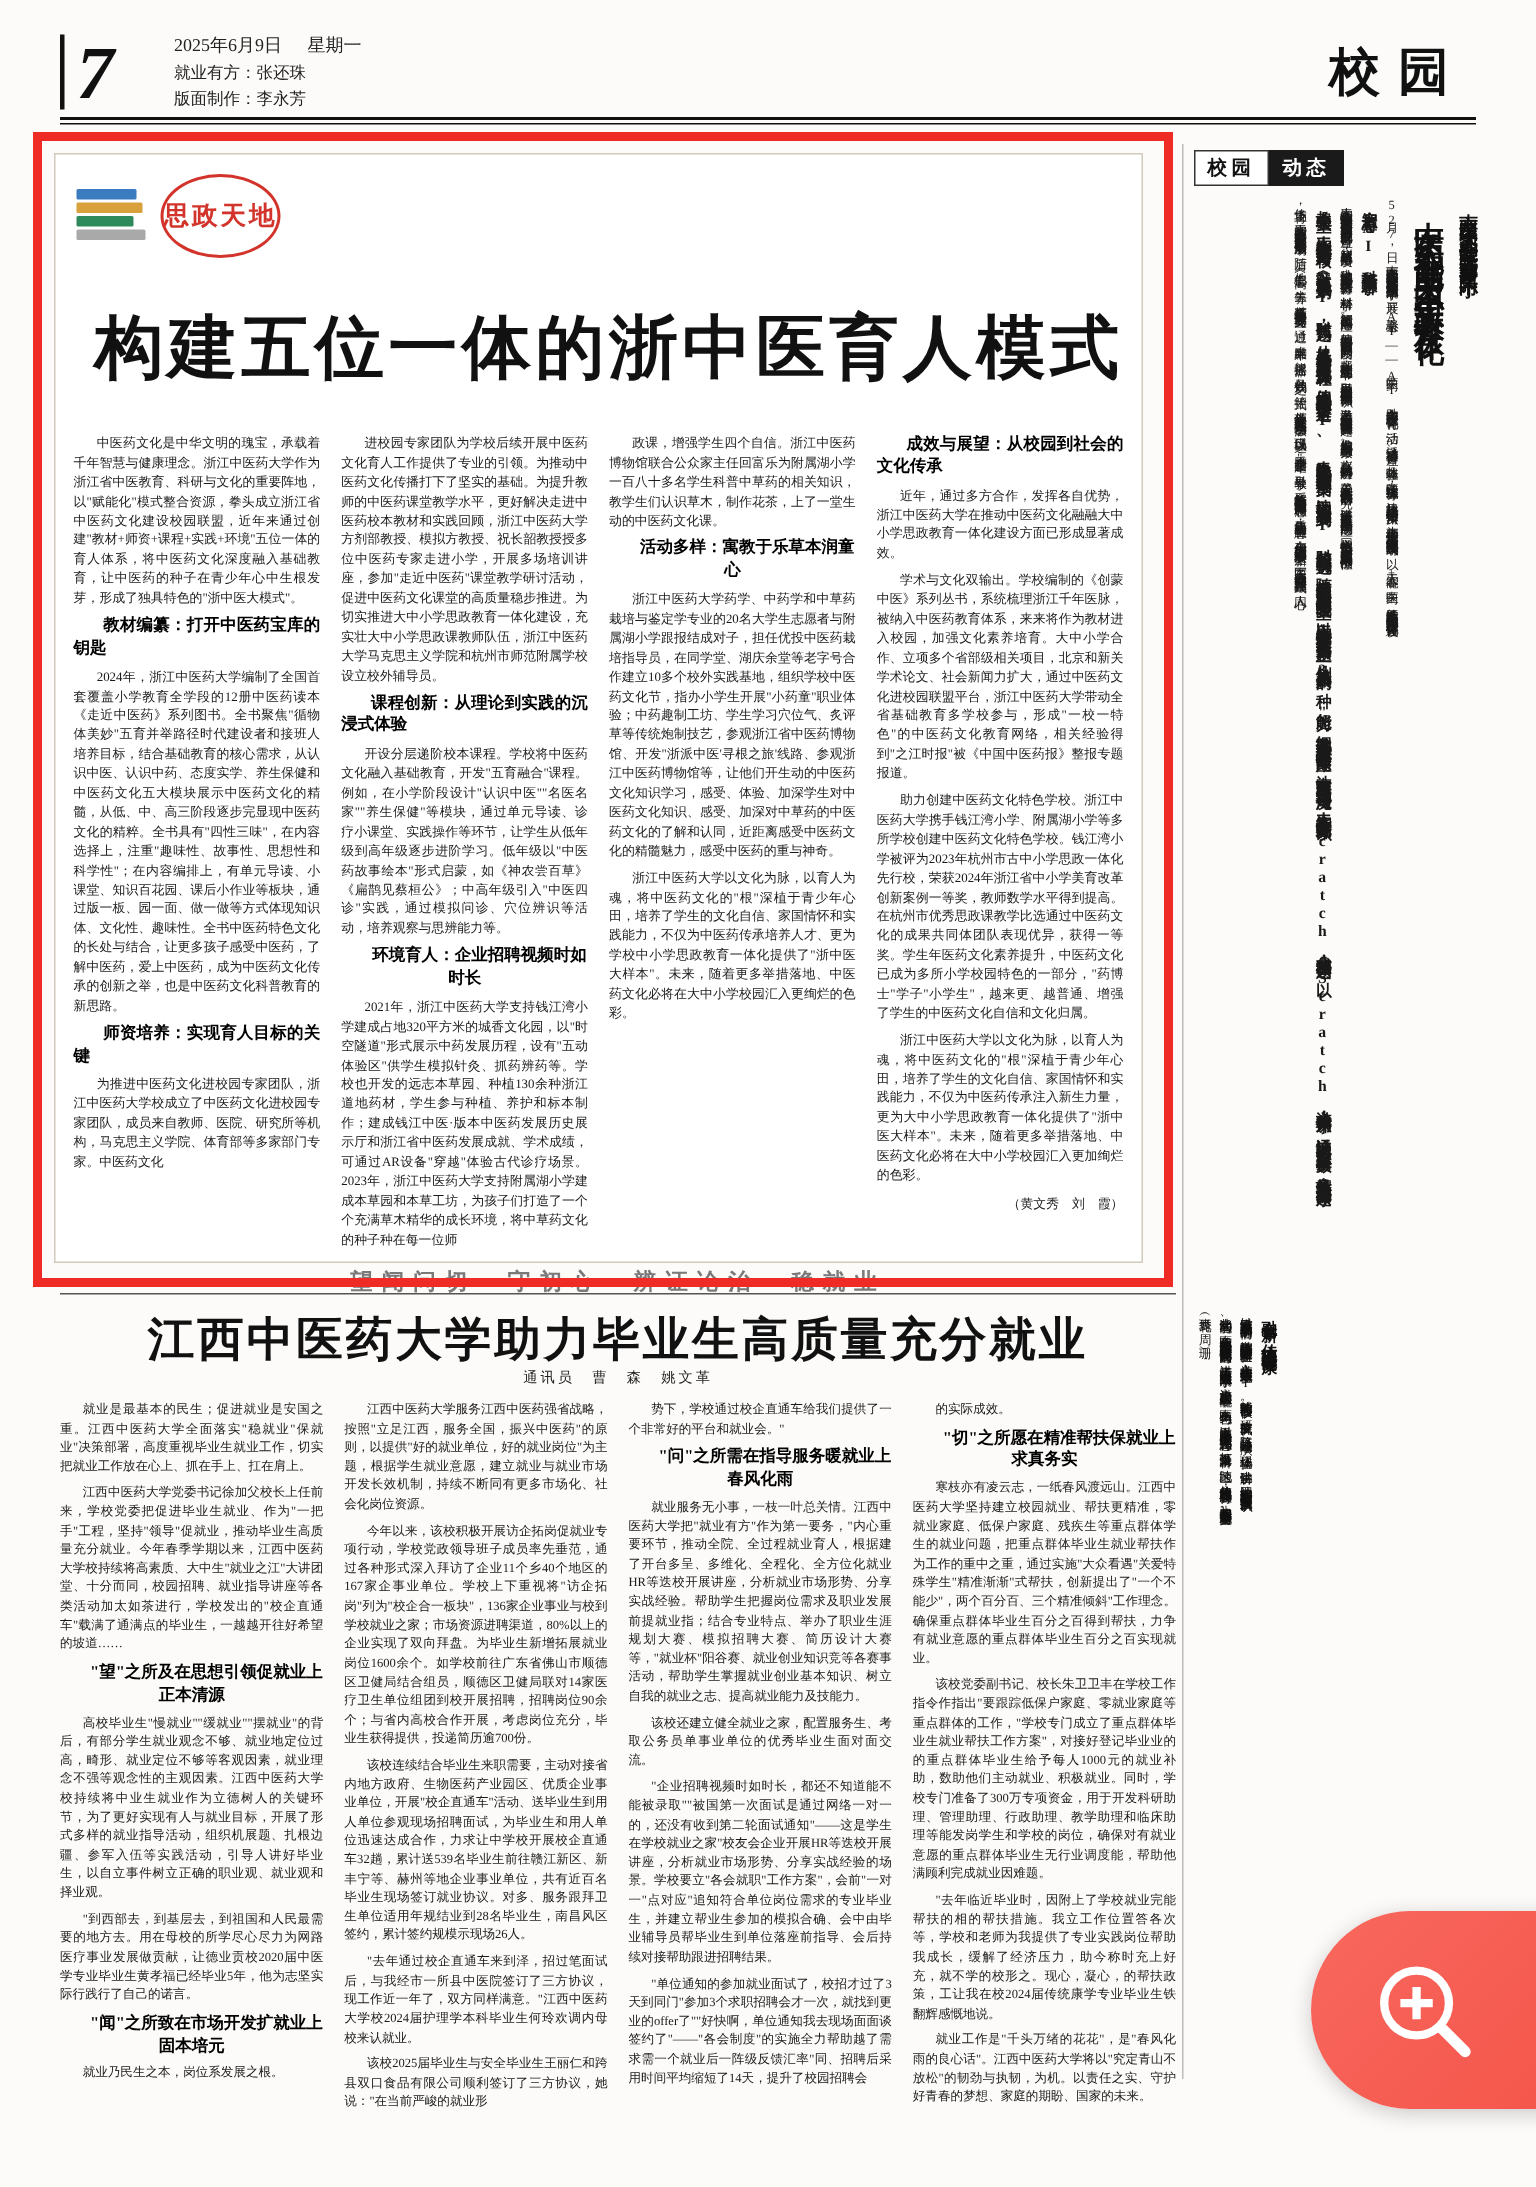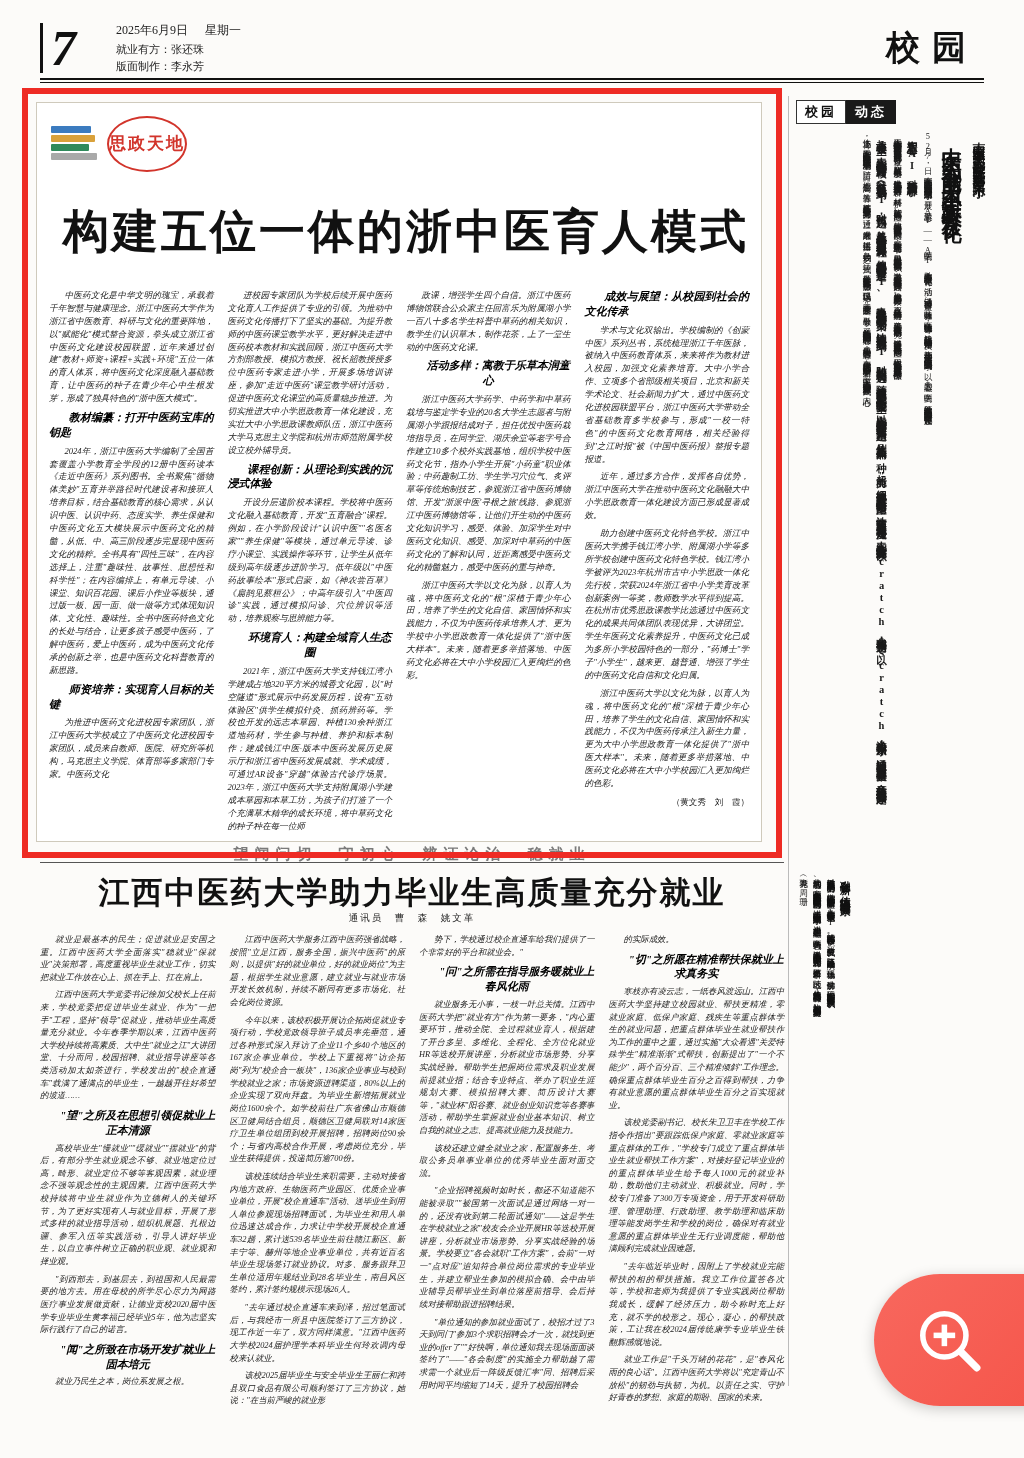--- a/index.html
+++ b/index.html
@@ -100,21 +100,21 @@
     font-size: 46px; font-weight: bold; letter-spacing: 3px;
     margin: 26px 0 26px; color: #111;
     font-family: "Liberation Serif", serif;
   }
   .cols {
     display: flex; gap: 14px;
     font-size: 8.6px; line-height: 1.5; text-align: justify;
     color: #1a1a1a;
   }
   .col { width: 25%; }
-  .col p { margin: 0 0 5px; text-indent: 1.8em; font-style: italic; }
+  .col p { margin: 0 0 5px; text-indent: 1.8em; }
   .sub {
     font-weight: bold; font-size: 11px; line-height: 1.35;
     margin: 8px 0 5px; text-indent: 0; color: #000;
   }
   .sub.center { text-align: center; }
   .sign { text-align: right; font-size: 8.6px; margin-top: 6px; }
 
   
   .right-col {
     position: absolute;
@@ -254,34 +254,34 @@
         <p>中医药文化是中华文明的瑰宝，承载着千年智慧与健康理念。浙江中医药大学作为浙江省中医教育、科研与文化的重要阵地，以"赋能化"模式整合资源，拳头成立浙江省中医药文化建设校园联盟，近年来通过创建"教材+师资+课程+实践+环境"五位一体的育人体系，将中医药文化深度融入基础教育，让中医药的种子在青少年心中生根发芽，形成了独具特色的"浙中医大模式"。</p>
         <p class="sub">教材编纂：打开中医药宝库的钥匙</p>
         <p>2024年，浙江中医药大学编制了全国首套覆盖小学教育全学段的12册中医药读本《走近中医药》系列图书。全书聚焦"循物体美妙"五育并举路径时代建设者和接班人培养目标，结合基础教育的核心需求，从认识中医、认识中药、态度实学、养生保健和中医药文化五大模块展示中医药文化的精髓，从低、中、高三阶段逐步完显现中医药文化的精粹。全书具有"四性三味"，在内容选择上，注重"趣味性、故事性、思想性和科学性"；在内容编排上，有单元导读、小课堂、知识百花园、课后小作业等板块，通过版一板、园一面、做一做等方式体现知识体、文化性、趣味性。全书中医药特色文化的长处与结合，让更多孩子感受中医药，了解中医药，爱上中医药，成为中医药文化传承的创新之举，也是中医药文化科普教育的新思路。</p>
         <p class="sub">师资培养：实现育人目标的关键</p>
         <p>为推进中医药文化进校园专家团队，浙江中医药大学校成立了中医药文化进校园专家团队，成员来自教师、医院、研究所等机构，马克思主义学院、体育部等多家部门专家。中医药文化</p>
       </div>
       <div class="col">
         <p>进校园专家团队为学校后续开展中医药文化育人工作提供了专业的引领。为推动中医药文化传播打下了坚实的基础。为提升教师的中医药课堂教学水平，更好解决走进中医药校本教材和实践回顾，浙江中医药大学方剂部教授、模拟方教授、祝长韶教授授多位中医药专家走进小学，开展多场培训讲座，参加"走近中医药"课堂教学研讨活动，促进中医药文化课堂的高质量稳步推进。为切实推进大中小学思政教育一体化建设，充实壮大中小学思政课教师队伍，浙江中医药大学马克思主义学院和杭州市师范附属学校设立校外辅导员。</p>
         <p class="sub">课程创新：从理论到实践的沉浸式体验</p>
         <p>开设分层递阶校本课程。学校将中医药文化融入基础教育，开发"五育融合"课程。例如，在小学阶段设计"认识中医""名医名家""养生保健"等模块，通过单元导读、诊疗小课堂、实践操作等环节，让学生从低年级到高年级逐步进阶学习。低年级以"中医药故事绘本"形式启蒙，如《神农尝百草》《扁鹊见蔡桓公》；中高年级引入"中医四诊"实践，通过模拟问诊、穴位辨识等活动，培养观察与思辨能力等。</p>
-        <p class="sub center">环境育人：构建全域育人生态圈</p>
+        <p class="sub center">环境育人：企业招聘视频时如时长</p>
         <p>2021年，浙江中医药大学支持钱江湾小学建成占地320平方米的城香文化园，以"时空隧道"形式展示中药发展历程，设有"五动体验区"供学生模拟针灸、抓药辨药等。学校也开发的远志本草园、种植130余种浙江道地药材，学生参与种植、养护和标本制作；建成钱江中医·版本中医药发展历史展示厅和浙江省中医药发展成就、学术成绩，可通过AR设备"穿越"体验古代诊疗场景。2023年，浙江中医药大学支持附属湖小学建成本草园和本草工坊，为孩子们打造了一个个充满草木精华的成长环境，将中草药文化的种子种在每一位师</p>
       </div>
       <div class="col">
         <p>政课，增强学生四个自信。浙江中医药博物馆联合公众家主任回富乐为附属湖小学一百八十多名学生科普中草药的相关知识，教学生们认识草木，制作花茶，上了一堂生动的中医药文化课。</p>
         <p class="sub center">活动多样：寓教于乐草本润童心</p>
         <p>浙江中医药大学药学、中药学和中草药栽培与鉴定学专业的20名大学生志愿者与附属湖小学跟报结成对子，担任优投中医药栽培指导员，在同学堂、湖庆余堂等老字号合作建立10多个校外实践基地，组织学校中医药文化节，指办小学生开展"小药童"职业体验；中药趣制工坊、学生学习穴位气、炙评草等传统炮制技艺，参观浙江省中医药博物馆、开发"浙派中医'寻根之旅'线路、参观浙江中医药博物馆等，让他们开生动的中医药文化知识学习，感受、体验、加深学生对中医药文化知识、感受、加深对中草药的中医药文化的了解和认同，近距离感受中医药文化的精髓魅力，感受中医药的重与神奇。</p>
         <p>浙江中医药大学以文化为脉，以育人为魂，将中医药文化的"根"深植于青少年心田，培养了学生的文化自信、家国情怀和实践能力，不仅为中医药传承培养人才、更为学校中小学思政教育一体化提供了"浙中医大样本"。未来，随着更多举措落地、中医药文化必将在大中小学校园汇入更绚烂的色彩。</p>
       </div>
       <div class="col">
         <p class="sub">成效与展望：从校园到社会的文化传承</p>
+        <p>近年，通过多方合作，发挥各自优势，浙江中医药大学在推动中医药文化融融大中小学思政教育一体化建设方面已形成显著成效。</p>
         <p>学术与文化双输出。学校编制的《创蒙中医》系列丛书，系统梳理浙江千年医脉，被纳入中医药教育体系，来来将作为教材进入校园，加强文化素养培育。大中小学合作、立项多个省部级相关项目，北京和新关学术论文、社会新闻力扩大，通过中医药文化进校园联盟平台，浙江中医药大学带动全省基础教育多学校参与，形成"一校一特色"的中医药文化教育网络，相关经验得到"之江时报"被《中国中医药报》整报专题报道。</p>
-        <p>近年，通过多方合作，发挥各自优势，浙江中医药大学在推动中医药文化融融大中小学思政教育一体化建设方面已形成显著成效。</p>
-        <p>助力创建中医药文化特色学校。浙江中医药大学携手钱江湾小学、附属湖小学等多所学校创建中医药文化特色学校。钱江湾小学被评为2023年杭州市古中小学思政一体化先行校，荣获2024年浙江省中小学美育改革创新案例一等奖，教师数学水平得到提高。在杭州市优秀思政课教学比选通过中医药文化的成果共同体团队表现优异，大讲团堂。学生年医药文化素养提升，中医药文化已成为多所小学校园特色的一部分，"药博士"学子"小学生"，越来更、越普通、增强了学生的中医药文化自信和文化归属。</p>
+        <p>助力创建中医药文化特色学校。浙江中医药大学携手钱江湾小学、附属湖小学等多所学校创建中医药文化特色学校。钱江湾小学被评为2023年杭州市古中小学思政一体化先行校，荣获2024年浙江省中小学美育改革创新案例一等奖，教师数学水平得到提高。在杭州市优秀思政课教学比选通过中医药文化的成果共同体团队表现优异，获得一等奖。学生年医药文化素养提升，中医药文化已成为多所小学校园特色的一部分，"药博士"学子"小学生"，越来更、越普通、增强了学生的中医药文化自信和文化归属。</p>
         <p>浙江中医药大学以文化为脉，以育人为魂，将中医药文化的"根"深植于青少年心田，培养了学生的文化自信、家国情怀和实践能力，不仅为中医药传承注入新生力量，更为大中小学思政教育一体化提供了"浙中医大样本"。未来，随着更多举措落地、中医药文化必将在大中小学校园汇入更加绚烂的色彩。</p>
         <div class="sign">（黄文秀　刘　霞）</div>
       </div>
     </div>
   </div>
 
   <div class="highlight-box"></div>
 
   <div class="right-col">
     <div class="campus-tag">

